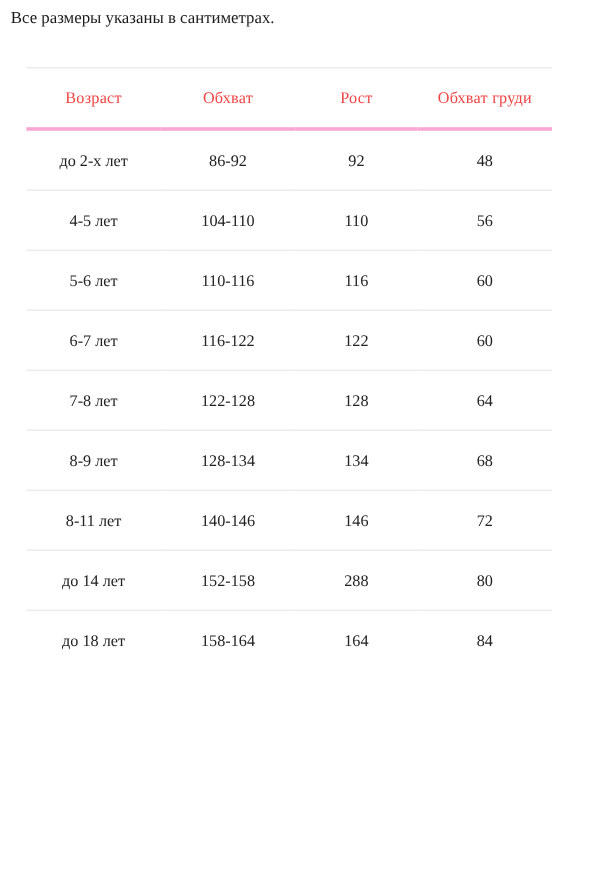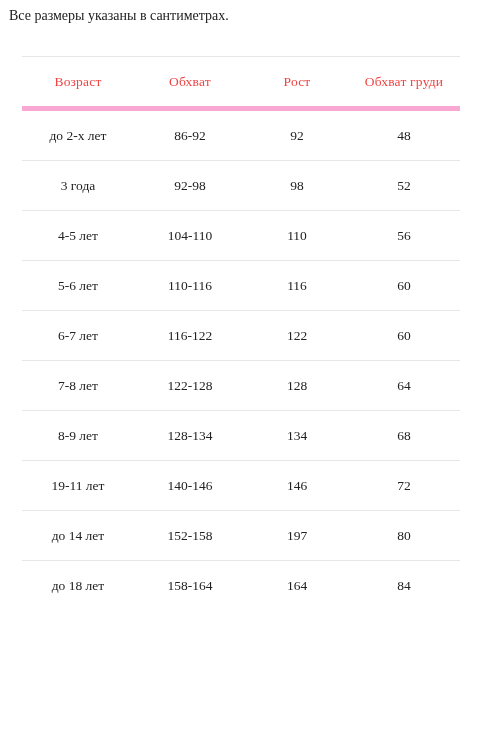--- a/index.html
+++ b/index.html
@@ -68,21 +68,21 @@
     color: #ef4444;
     letter-spacing: 0.2px;
   }
 
   table.size-table tbody td {
     font-size: 13.5px;
     color: #222222;
   }
 
   table.size-table tbody tr:first-child td {
-    border-top: 5px solid #f9a8d4;
+    border-top: 3px solid #f9a8d4;
   }
 </style>
 </head>
 <body>
 
 <div class="page">
 
   <div class="intro-note">Все размеры указаны в сантиметрах.</div>
 
   <div class="size-table-wrap">
@@ -103,26 +103,20 @@
       </thead>
       <tbody>
 
         <tr>
           <td>до 2-х лет</td>
           <td>86-92</td>
           <td>92</td>
           <td>48</td>
         </tr>
 
-        <tr>
-          <td>3 года</td>
-          <td>92-98</td>
-          <td>98</td>
-          <td>52</td>
-        </tr>
 
 
         <tr>
           <td>4-5 лет</td>
           <td>104-110</td>
           <td>110</td>
           <td>56</td>
         </tr>
 
         <tr>
@@ -148,31 +142,31 @@
 
         <tr>
           <td>8-9 лет</td>
           <td>128-134</td>
           <td>134</td>
           <td>68</td>
         </tr>
 
 
         <tr>
-          <td>19-11 лет</td>
+          <td>8-11 лет</td>
           <td>140-146</td>
           <td>146</td>
           <td>72</td>
         </tr>
 
 
         <tr>
           <td>до 14 лет</td>
           <td>152-158</td>
-          <td>197</td>
+          <td>288</td>
           <td>80</td>
         </tr>
 
         <tr>
           <td>до 18 лет</td>
           <td>158-164</td>
           <td>164</td>
           <td>84</td>
         </tr>
 

